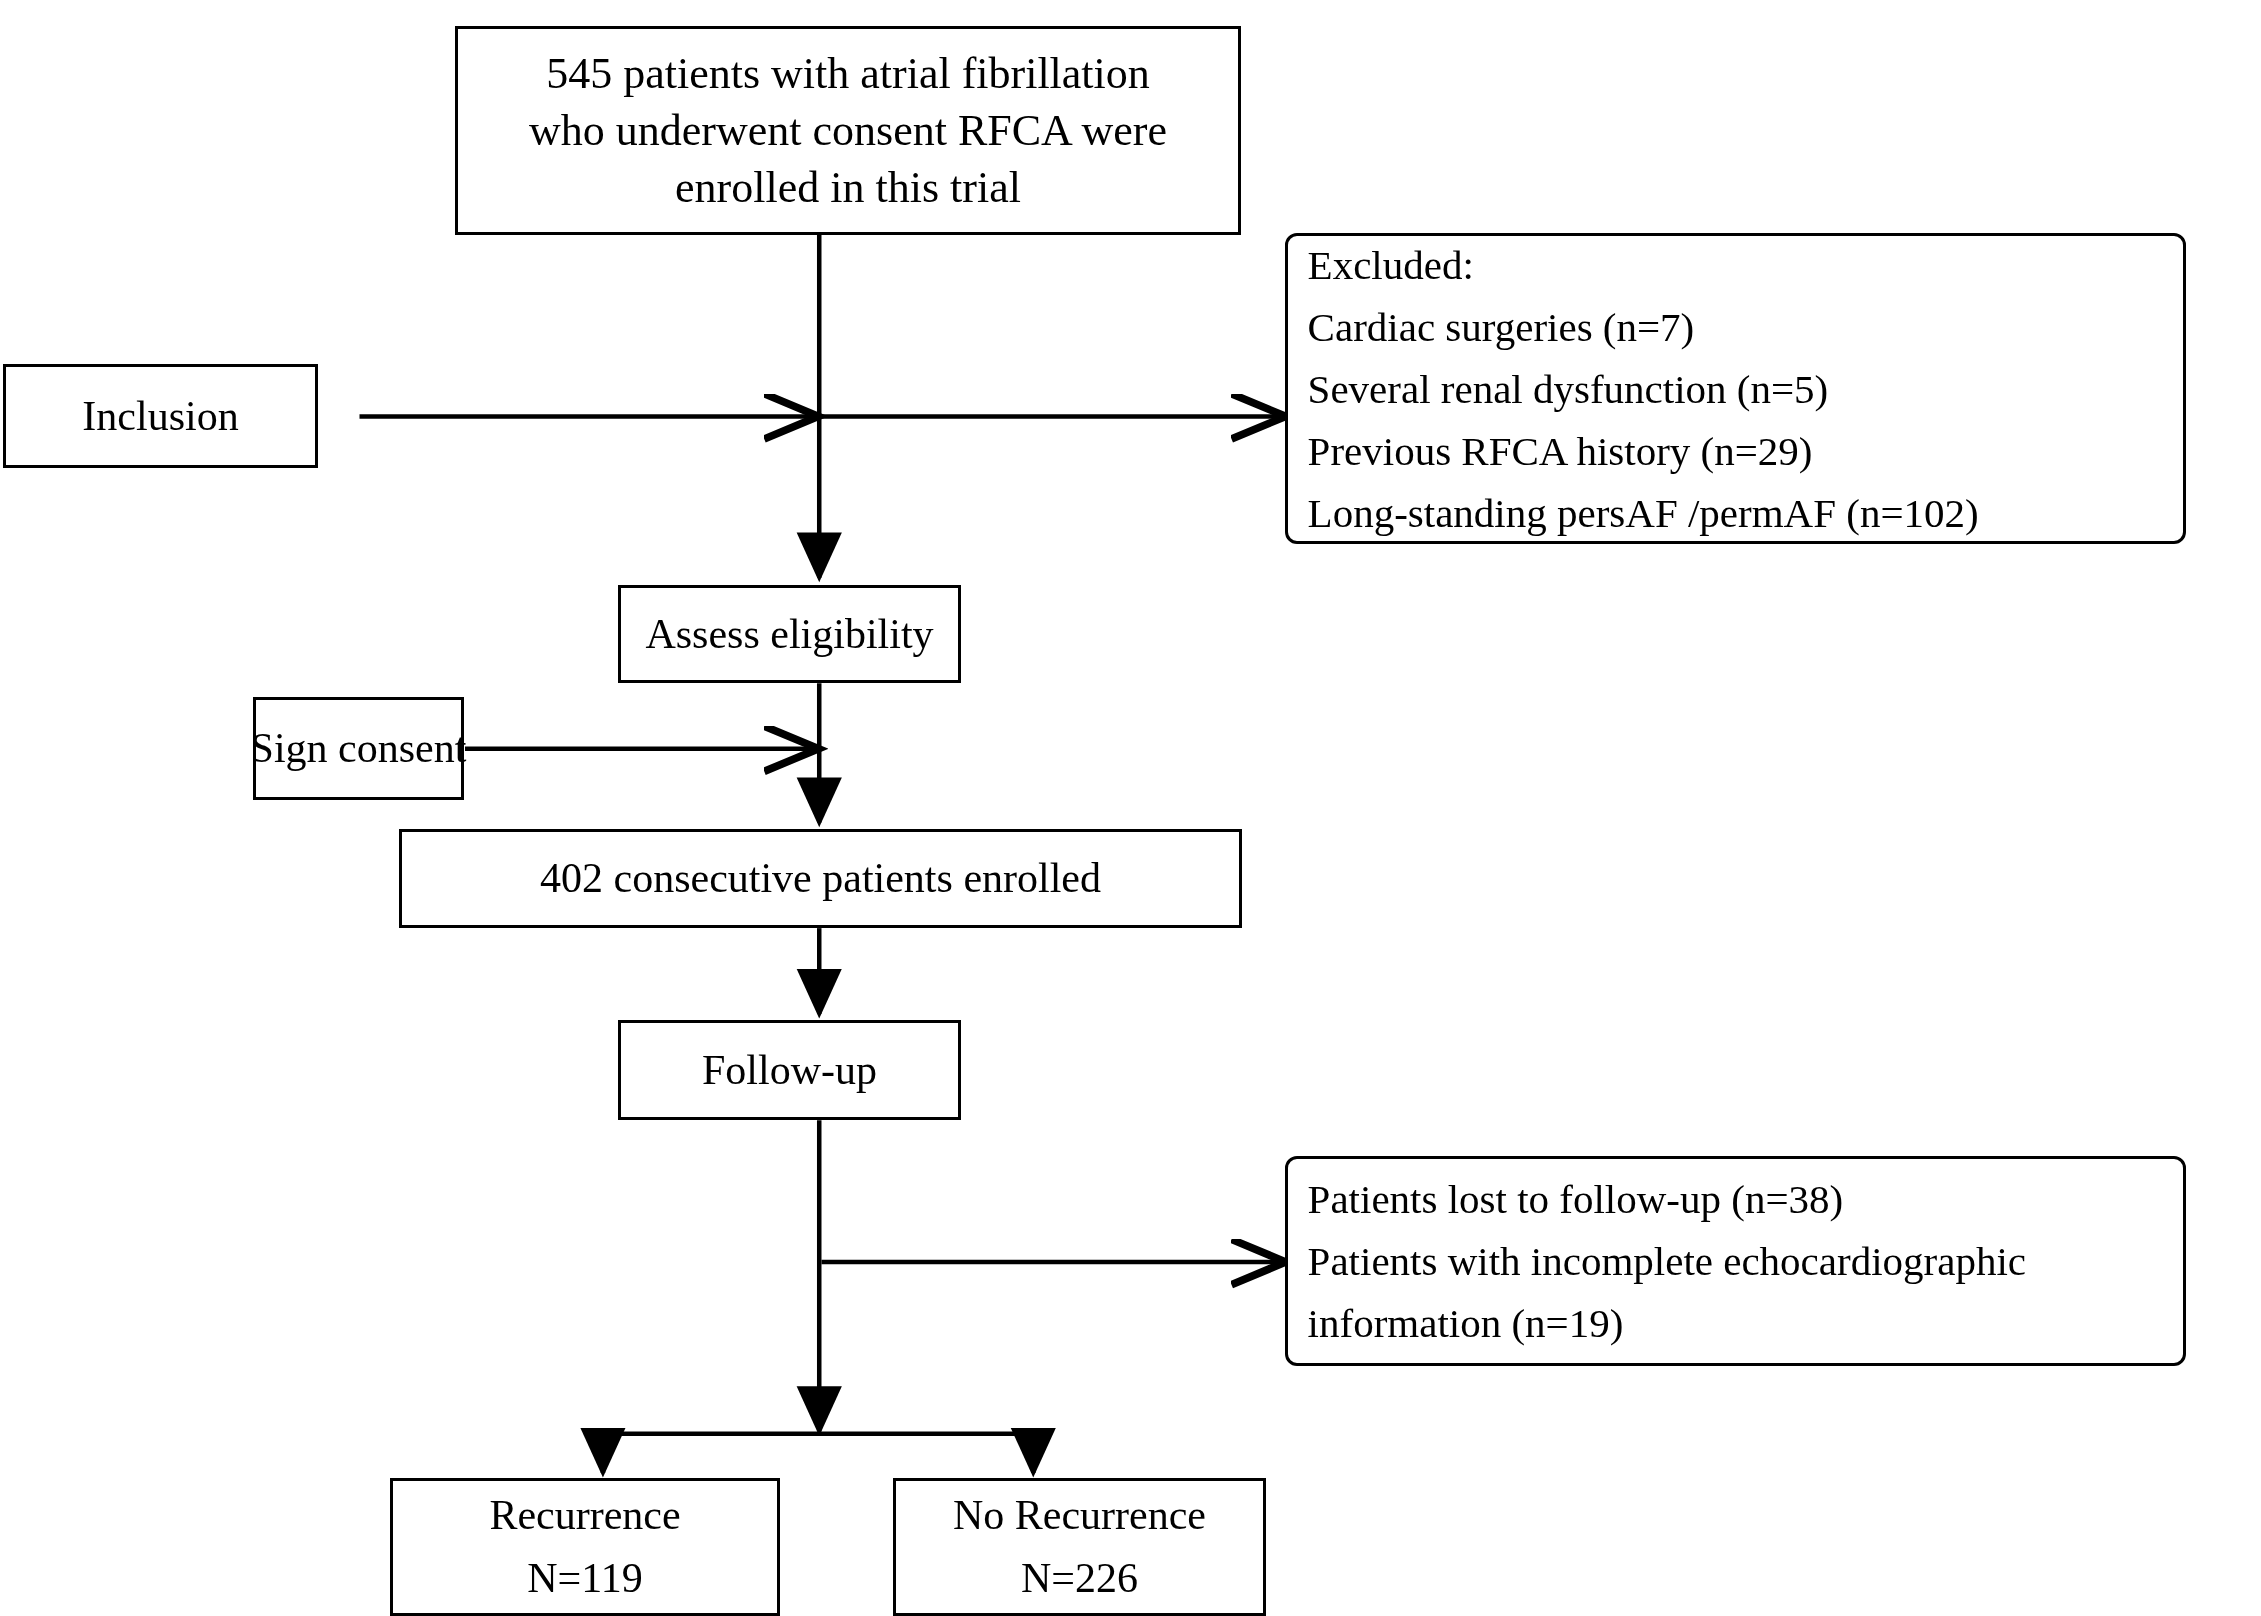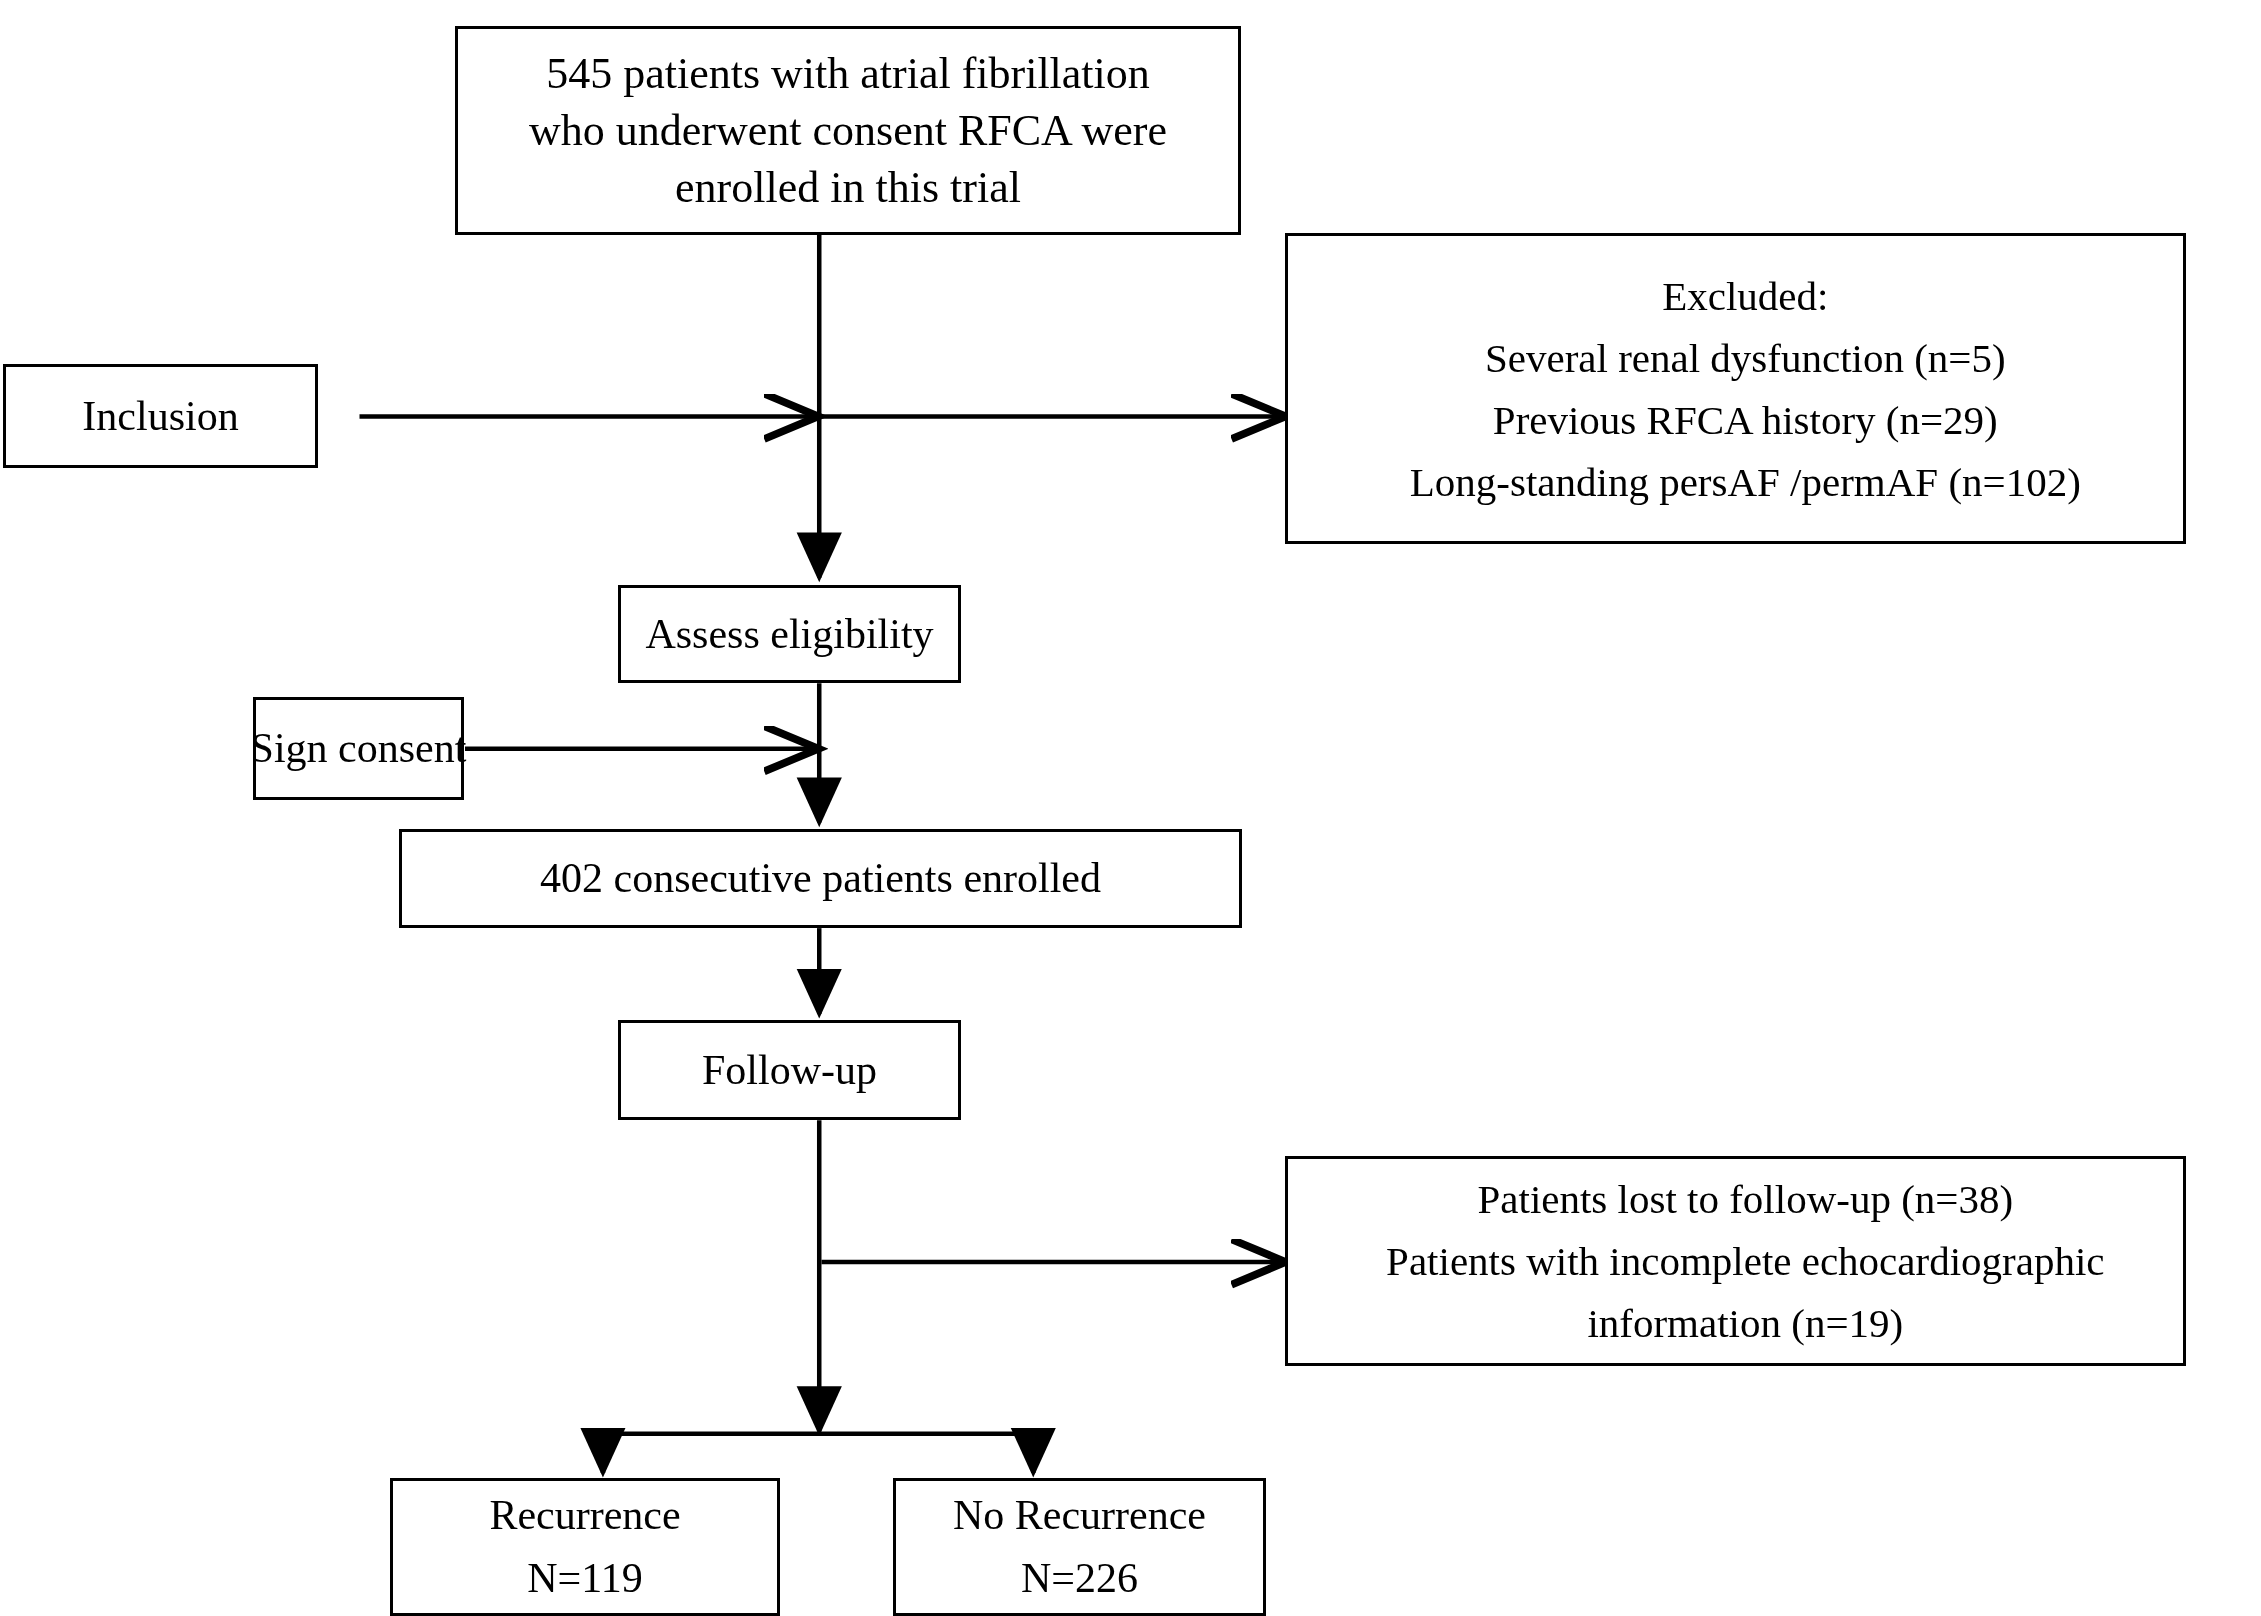--- a/index.html
+++ b/index.html
@@ -28,22 +28,23 @@
   }
   .node .line {
     display: block;
     white-space: pre;
   }
   .center-text {
     text-align: center;
     align-items: center;
   }
   .left-text {
-    text-align: center;
+    text-align: left;
     padding-left: 19.6px;
+    border-radius: 12px;
   }
   .svg-layer {
     position: absolute;
     left: 0;
     top: 0;
     width: 2261px;
     height: 1617px;
     pointer-events: none;
   }
   
@@ -110,20 +111,21 @@
     <span class="line">who underwent consent RFCA were</span>
     <span class="line">enrolled in this trial</span>
   </div>
 
   <div class="node center-text t-lg" style="left:3px; top:348px; width:315px; height:104px;">
     <span class="line">Inclusion</span>
   </div>
 
   <div class="node left-text t-md" style="left:1285px; top:217px; width:901px; height:311px; justify-content:center;">
     <span class="line">Excluded:</span>
+    <span class="line">Cardiac surgeries (n=7)</span>
     <span class="line">Several renal dysfunction (n=5)</span>
     <span class="line">Previous RFCA history (n=29)</span>
     <span class="line">Long-standing persAF /permAF (n=102)</span>
   </div>
 
   <div class="node center-text t-lg" style="left:618px; top:569px; width:343px; height:98px;">
     <span class="line">Assess eligibility</span>
   </div>
 
   <div class="node center-text t-lg" style="left:253px; top:681px; width:211px; height:103px;">

